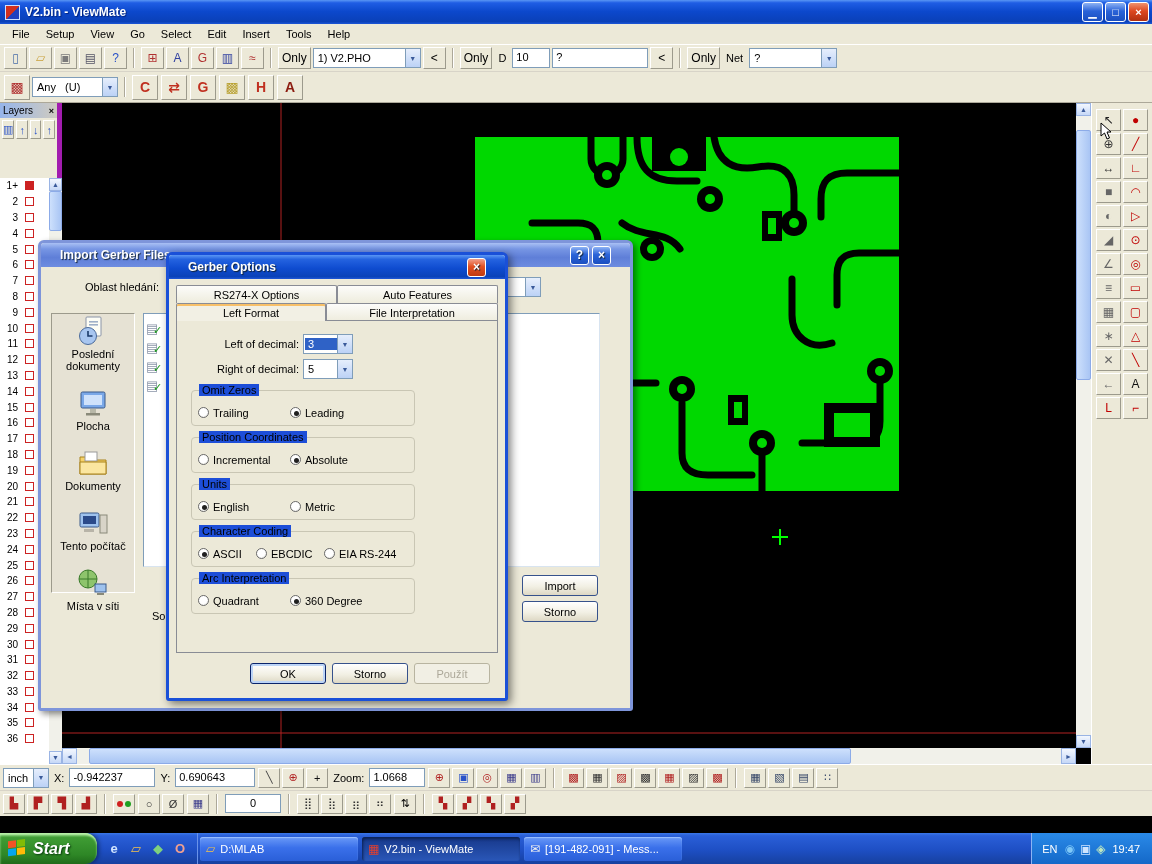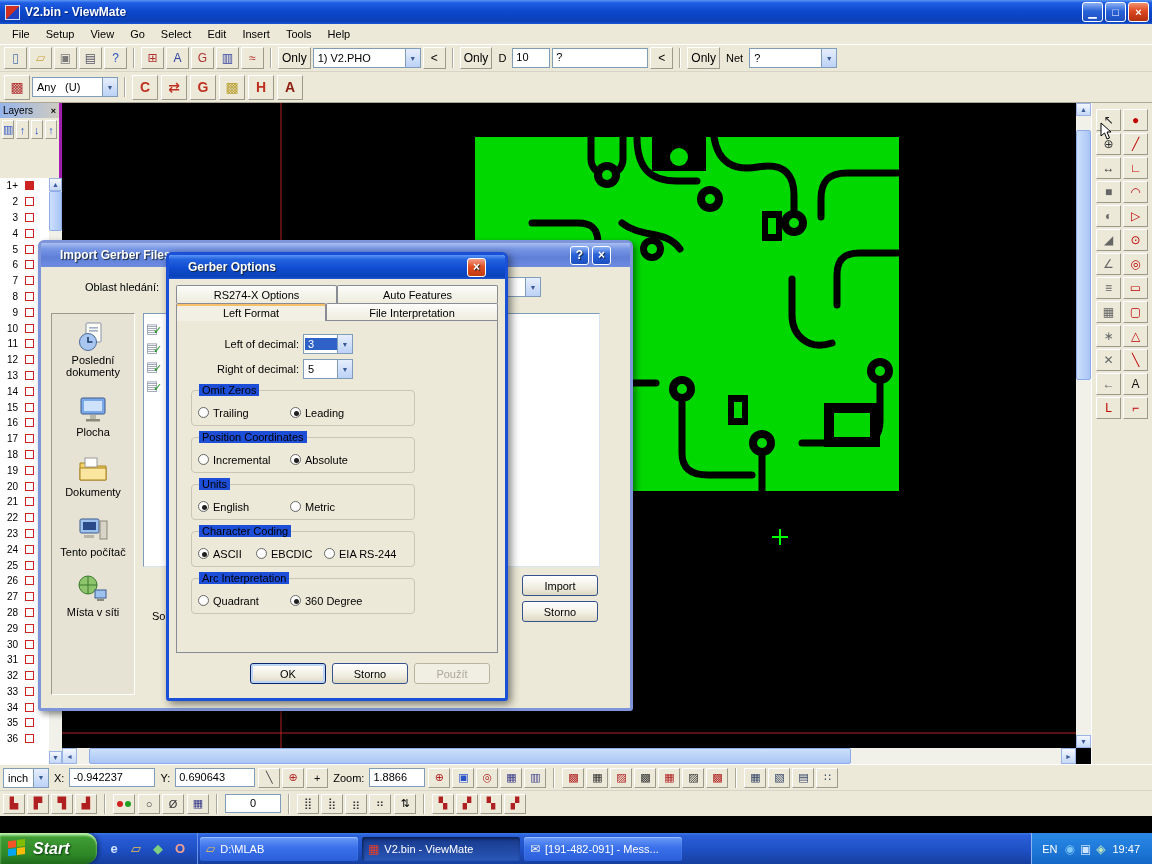--- a/index.html
+++ b/index.html
@@ -25,21 +25,21 @@
 #toolbar2 .tbtn{min-width:26px;height:25px;font-size:14px;font-weight:bold;}
 .tsep{width:2px;height:20px;border-left:1px solid #aca899;border-right:1px solid #fff;margin:0 4px;}
 .tlabel{padding:0 4px;}
 .combo{display:flex;height:20px;background:#fff;border:1px solid #7f9db9;align-items:center;}
 .cval{padding:0 4px;flex:1;white-space:pre;overflow:hidden;}
 .carrow{width:15px;height:100%;background:linear-gradient(180deg,#e6eefc,#bcd2f6);border-left:1px solid #7f9db9;display:flex;align-items:center;justify-content:center;font-size:7px;color:#3a5a9a;flex:none;}
 .tfield{height:20px;background:#fff;border:1px solid #7f9db9;padding:2px 3px;}
 .cfolder{color:#d8a030;margin-left:3px;}
 
 
-#layers-panel{position:absolute;left:0;top:103px;width:62px;height:661px;background:#ECE9D8;border-right:3px solid #a21caf;}
+#layers-panel{position:absolute;left:0;top:103px;width:62px;height:661px;background:#ECE9D8;border-right:5px solid #a21caf;}
 #layers-header{height:15px;background:linear-gradient(90deg,#96b5ea,#cfcbc0);display:flex;align-items:center;padding:0 3px;font-size:10px;}
 #layers-close{margin-left:auto;font-size:9px;font-weight:bold;}
 .lp-btnrow{display:flex;gap:2px;padding:2px 2px 0 2px;}
 .lp-btn{width:25px;height:19px;display:flex;align-items:center;justify-content:center;background:#ECE9D8;border:1px solid;border-color:#fff #9c9a8c #9c9a8c #fff;font-size:11px;}
 #layers-list{position:absolute;left:0;top:75px;bottom:0;width:62px;background:#fff;display:flex;}
 #layer-rows{flex:1;}
 .lrow{height:15.8px;display:flex;align-items:center;}
 .lnum{width:18px;text-align:right;font-size:10px;}
 .lsq{width:9px;height:9px;border:1px solid #cc2222;margin-left:7px;background:#fff;}
 .lrow:first-child .lsq{background:#cc2222;}
@@ -99,21 +99,21 @@
 .dtitle{height:24px;display:flex;align-items:center;padding:0 19px;color:#fff;font-weight:bold;font-size:12px;text-shadow:1px 1px 1px #123;border-radius:3px 3px 0 0;}
 .dtitle .dtext{flex:1;}
 .dbtn{width:19px;height:19px;margin-left:3px;border:1px solid #fff;border-radius:3px;display:flex;align-items:center;justify-content:center;color:#fff;font-weight:bold;font-size:12px;flex:none;}
 .dbtn.blue{background:linear-gradient(180deg,#8db2f4,#2a63d8 45%,#1b4fc0);}
 .dbtn.red{background:linear-gradient(180deg,#f0a08c,#e25022 45%,#c03a10);}
 #import-dialog{left:38px;top:240px;width:595px;height:471px;z-index:10;border:3px solid #7e95da;box-shadow:3px 3px 6px rgba(0,0,0,.45);}
 #import-dialog .dtitle{background:linear-gradient(180deg,#a9c0f4 0%,#7796e4 25%,#5f7fd8 60%,#6d8ce0 100%);}
 #import-body{position:relative;width:100%;height:441px;}
 #look-row{position:absolute;left:44px;top:10px;display:flex;align-items:center;}
 #look-combo{width:374px;margin-left:8px;}
-#places{position:absolute;left:10px;top:46px;width:84px;height:382px;background:#e6e2d4;border:1px solid;border-color:#9c9a8c #fff #fff #9c9a8c;display:flex;flex-direction:column;align-items:center;gap:16px;padding-top:8px;text-align:center;}
+#places{position:absolute;left:10px;top:46px;width:84px;height:280px;background:#e6e2d4;border:1px solid;border-color:#9c9a8c #fff #fff #9c9a8c;display:flex;flex-direction:column;align-items:center;gap:16px;padding-top:2px;text-align:center;}
 .place{display:flex;flex-direction:column;align-items:center;gap:2px;width:100%;}
 .place svg{width:34px;height:30px;}
 #filelist{position:absolute;left:102px;top:46px;width:457px;height:254px;background:#fff;border:1px solid;border-color:#7f9db9 #d8e4f0 #d8e4f0 #7f9db9;padding:4px 2px;}
 .fitem{position:relative;width:16px;height:16px;margin:3px 0;}
 .ficon{color:#8a94a8;font-size:13px;}
 .fcheck{position:absolute;left:7px;top:3px;color:#1a9a1a;font-weight:bold;font-size:11px;}
 #fname-label{position:absolute;left:111px;top:316px;padding-left:32px;}
 #ftype-label{position:absolute;left:111px;top:343px;}
 #import-btn{position:absolute;left:481px;top:308px;}
 #storno-btn{position:absolute;left:481px;top:334px;}
@@ -705,21 +705,21 @@
   <div class="sfield" style="width:86px">-0.942237</div>
   <span class="slabel">Y:</span>
   <div class="sfield" style="width:80px">0.690643</div>
   <span style="display:flex;gap:2px">
 
   <span class="ticon" style="color: rgb(68, 68, 68);">╲</span>
       <span class="ticon" style="color: rgb(176, 32, 32);">⊕</span>
       <span class="ticon" style="color: rgb(17, 17, 17);">+</span>
     </span>
   <span class="slabel">Zoom:</span>
-  <div class="sfield" style="width:56px">1.8866</div>
+  <div class="sfield" style="width:56px">1.0668</div>
   <span style="display:flex;gap:2px">
 
   <span class="ticon" style="color: rgb(176, 32, 32);">⊕</span>
       <span class="ticon" style="color: rgb(42, 82, 200);">▣</span>
       <span class="ticon" style="color: rgb(176, 32, 32);">◎</span>
       <span class="ticon" style="color: rgb(58, 58, 138);">▦</span>
       <span class="ticon" style="color: rgb(58, 58, 138);">▥</span>
     </span>
   <span class="tsep"></span>
   <span style="display:flex;gap:2px">

